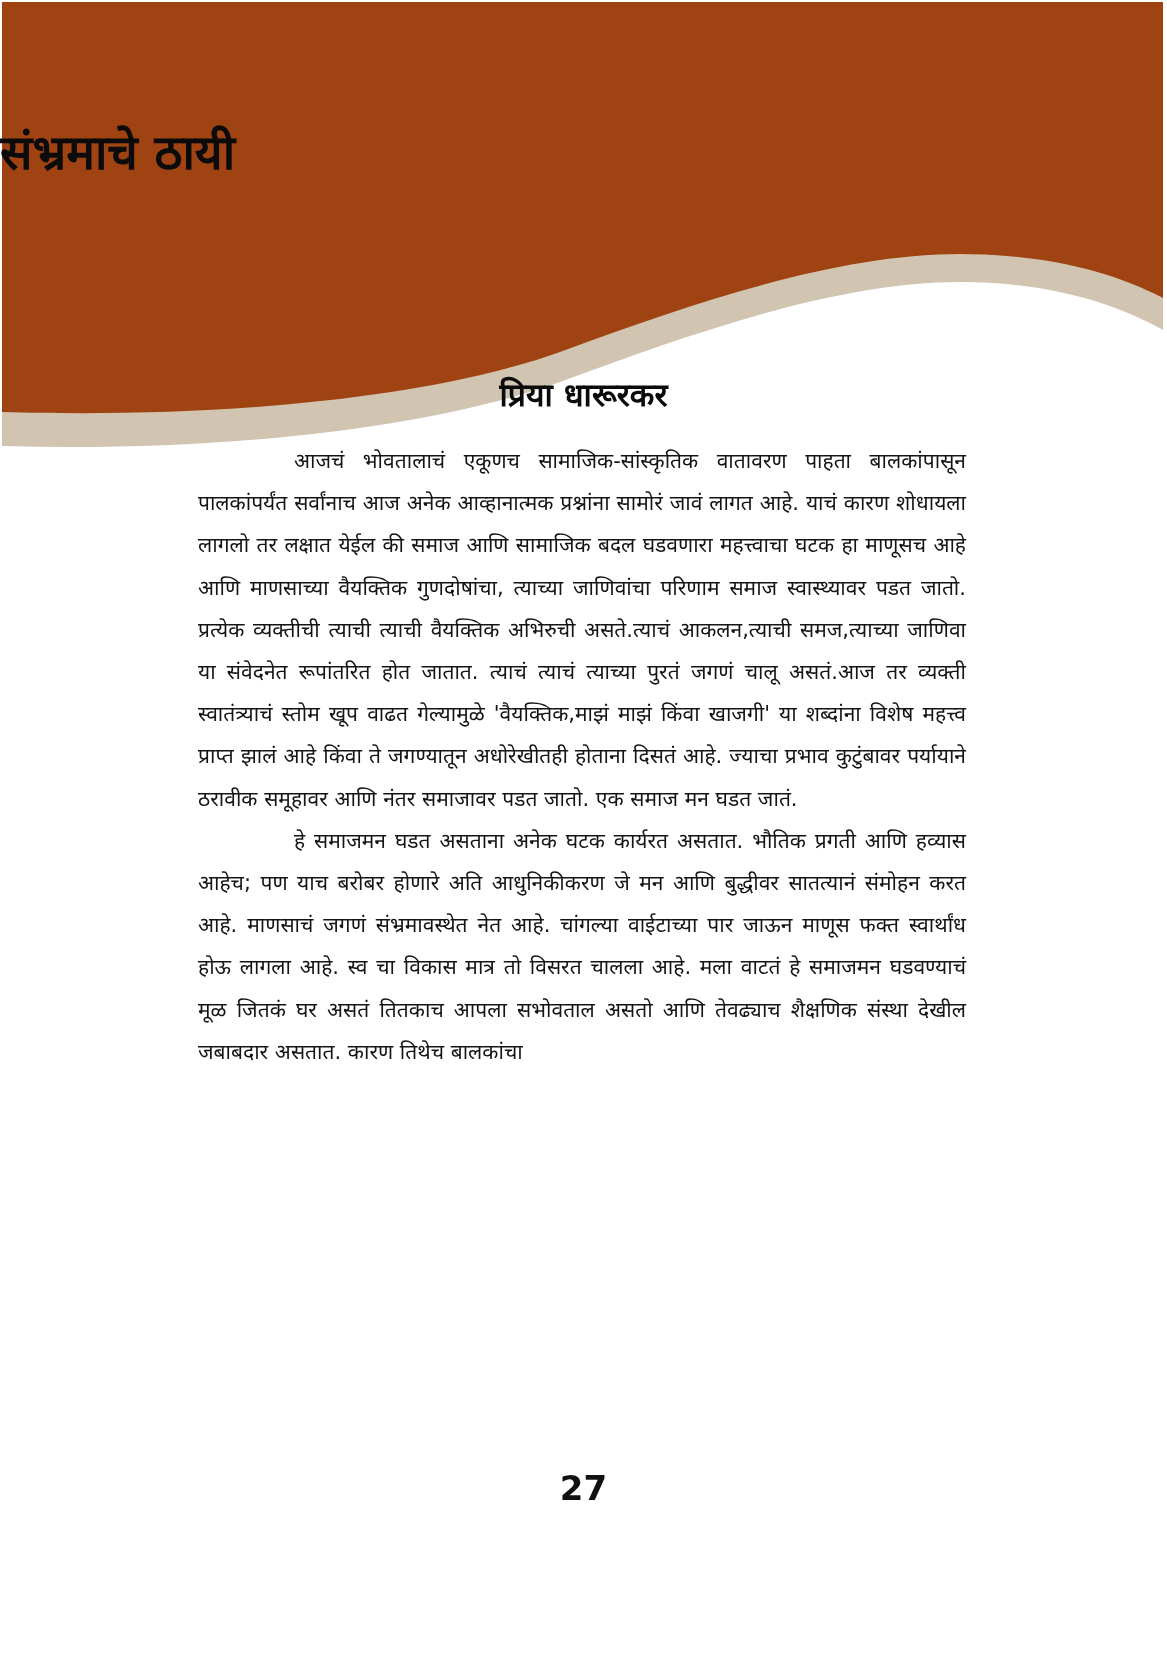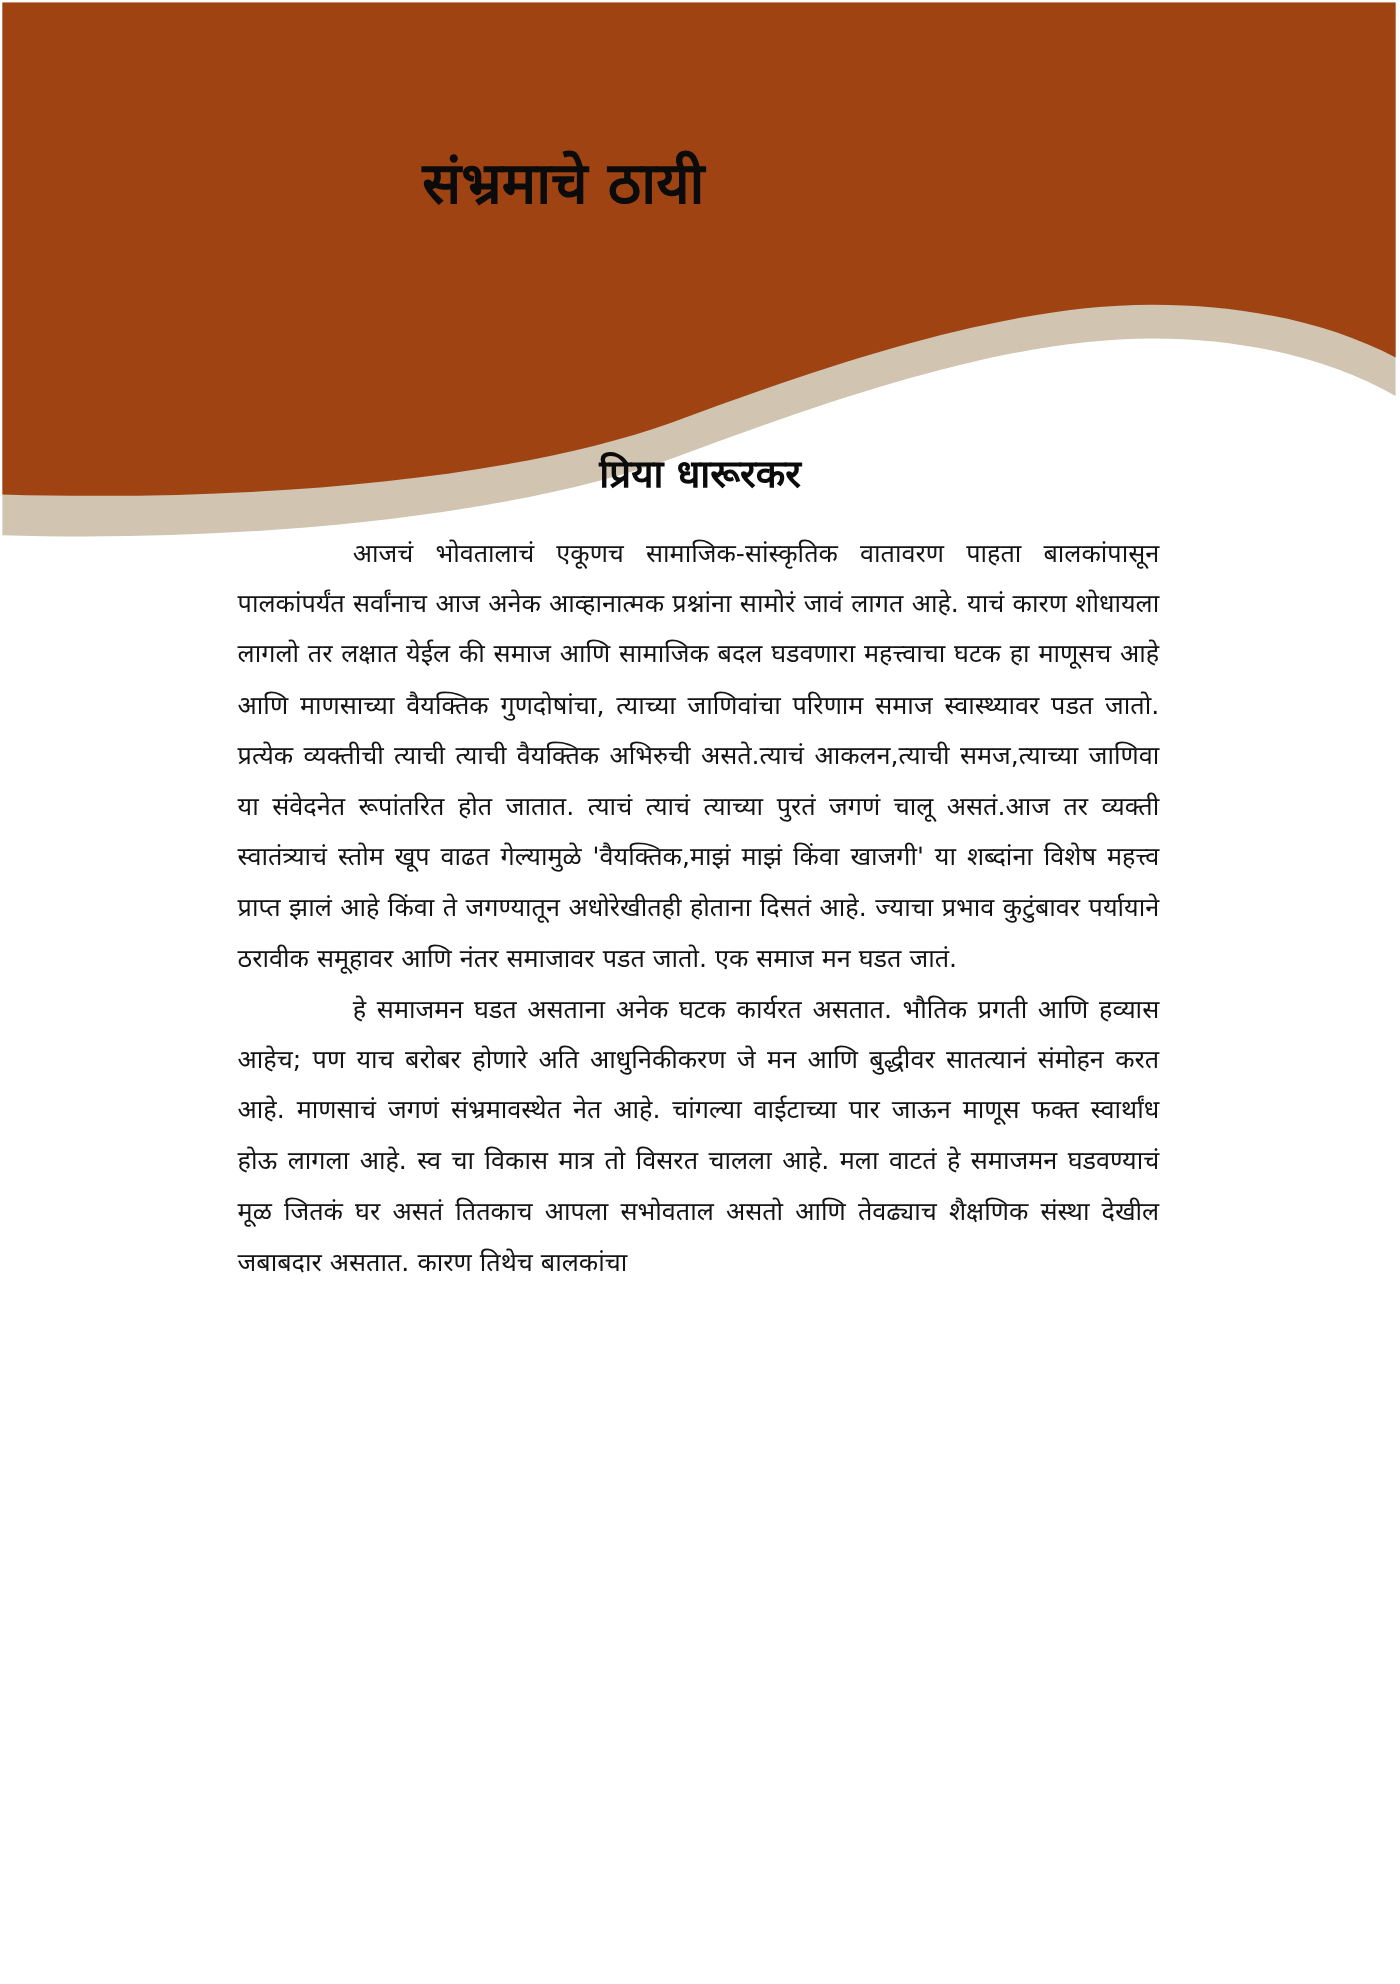--- a/index.html
+++ b/index.html
@@ -1,20 +1,20 @@
 <!DOCTYPE html>
 <html><head>
 <meta charset="utf-8">
 <style>
   html, body { margin: 0; padding: 0; background: #ffffff; }
   body { width: 1167px; height: 1653px; position: relative; overflow: hidden;
          font-family: "DejaVu Sans", "Liberation Sans", sans-serif; color: #111; }
   .page { position: absolute; left: 0; top: 0; width: 1167px; height: 1653px; }
   .header-art { position: absolute; left: 0; top: 0; width: 1167px; height: 470px; }
-  .title { position: absolute; left: 0; width: 939px; top: 118px; text-align: center;
+  .title { position: absolute; left: 0; width: 939px; top: 118px; text-align: left;
            font-size: 48px; font-weight: bold; color: #0b0b0b; letter-spacing: 0px; }
   .author { position: absolute; left: 0; width: 1167px; top: 372px; text-align: center;
             font-size: 32px; font-weight: bold; color: #0b0b0b; }
   .body-text { position: absolute; left: 198px; top: 440px; width: 768px; }
   .para { margin: 0; font-size: 21px; line-height: 42.2px; text-align: justify;
           text-align-last: left; color: #141414; }
   .para .indent { display: inline-block; width: 96px; }
   .page-number { position: absolute; left: 0; width: 1167px; top: 1468px; text-align: center;
                  font-size: 34px; font-weight: bold; color: #111; }
 </style>
@@ -37,13 +37,14 @@
   </svg>
 
   <div class="title">संभ्रमाचे ठायी</div>
   <div class="author">प्रिया धारूरकर</div>
 
   <div class="body-text">
     <p class="para"><span class="indent"></span><span>आजचं भोवतालाचं एकूणच सामाजिक-सांस्कृतिक वातावरण पाहता बालकांपासून पालकांपर्यंत सर्वांनाच आज अनेक आव्हानात्मक प्रश्नांना सामोरं जावं लागत आहे. याचं कारण शोधायला लागलो तर लक्षात येईल की समाज आणि सामाजिक बदल घडवणारा महत्त्वाचा घटक हा माणूसच आहे आणि माणसाच्या वैयक्तिक गुणदोषांचा, त्याच्या जाणिवांचा परिणाम समाज स्वास्थ्यावर पडत जातो. प्रत्येक व्यक्तीची त्याची त्याची वैयक्तिक अभिरुची असते.त्याचं आकलन,त्याची समज,त्याच्या जाणिवा या संवेदनेत रूपांतरित होत जातात. त्याचं त्याचं त्याच्या पुरतं जगणं चालू असतं.आज तर व्यक्ती स्वातंत्र्याचं स्तोम खूप वाढत गेल्यामुळे 'वैयक्तिक,माझं माझं किंवा खाजगी' या शब्दांना विशेष महत्त्व प्राप्त झालं आहे किंवा ते जगण्यातून अधोरेखीतही होताना दिसतं आहे. ज्याचा प्रभाव कुटुंबावर पर्यायाने ठरावीक समूहावर आणि नंतर समाजावर पडत जातो. एक समाज मन घडत जातं.</span></p>
     <p class="para"><span class="indent"></span><span>हे समाजमन घडत असताना अनेक घटक कार्यरत असतात. भौतिक प्रगती आणि हव्यास आहेच; पण याच बरोबर होणारे अति आधुनिकीकरण जे मन आणि बुद्धीवर सातत्यानं संमोहन करत आहे. माणसाचं जगणं संभ्रमावस्थेत नेत आहे. चांगल्या वाईटाच्या पार जाऊन माणूस फक्त स्वार्थांध होऊ लागला आहे. स्व चा विकास मात्र तो विसरत चालला आहे. मला वाटतं हे समाजमन घडवण्याचं मूळ जितकं घर असतं तितकाच आपला सभोवताल असतो आणि तेवढ्याच शैक्षणिक संस्था देखील जबाबदार असतात. कारण तिथेच बालकांचा</span></p>
   </div>
 
+  <div class="page-number">27</div>
 </div>
 
 </body></html>

